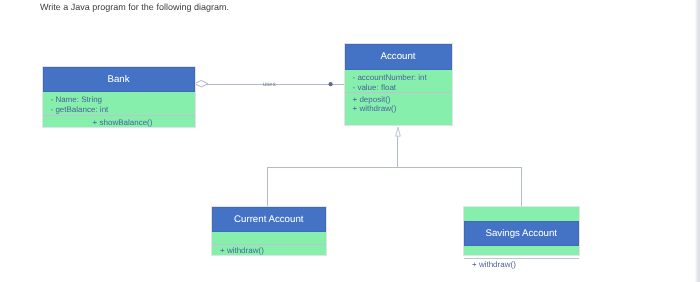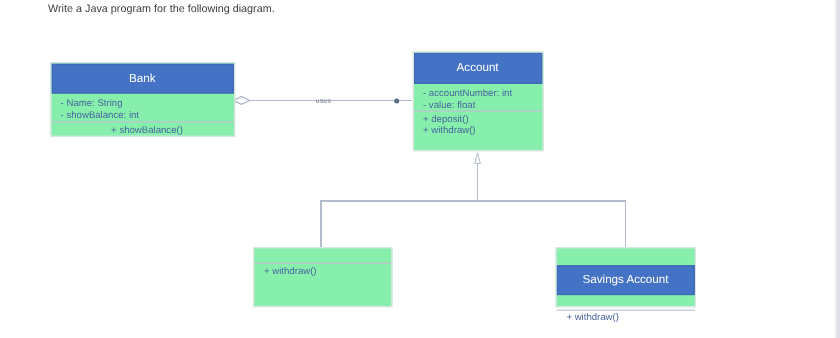--- a/index.html
+++ b/index.html
@@ -36,44 +36,45 @@
       <line x1="397.7" y1="135.5" x2="397.7" y2="167.5"></line>
       <line x1="267" y1="167.5" x2="522" y2="167.5"></line>
       <line x1="267.5" y1="167.5" x2="267.5" y2="205.5"></line>
       <line x1="521.5" y1="167.5" x2="521.5" y2="205.5"></line>
     </g>
     <polygon points="194.5,83.7 201.2,80.4 208,83.7 201.2,86.9" fill="#fdfdfe" stroke="#a9b2c6" stroke-width="0.95"></polygon>
     <circle cx="330.6" cy="84.2" r="2.1" fill="#5d6b84"></circle>
     <polygon points="398,127.2 395.7,136.2 400.3,136.2" fill="#fbfbfd" stroke="#bcc2d2" stroke-width="0.9"></polygon>
   </svg>
 
-  <div class="umlbox" style="left:41.5px;top:52px;width:154px;height:62px;">
+  <div class="umlbox" style="left:41.5px;top:66px;width:154px;height:62px;">
     <div class="umlhdr" style="height:25px;line-height:25px;">Bank</div>
     <div class="sect" style="padding:3px 0 0 8px;height:24px;border-bottom:1px solid #bec3cf;">
       <div class="row">- Name: String</div>
-      <div class="row">- showBalance: int</div>
+      <div class="row">- getBalance: int</div>
     </div>
     <div class="sect" style="padding:1.5px 0 0 8px;text-align:center;">
       <div class="row">+ showBalance()</div>
     </div>
   </div>
 
   <div class="umlbox" style="left:343.5px;top:43px;width:109px;height:82.5px;">
     <div class="umlhdr" style="height:26px;line-height:26px;">Account</div>
     <div class="sect" style="padding:3px 0 0 8px;height:23px;border-bottom:1px solid #bec3cf;">
       <div class="row">- accountNumber: int</div>
       <div class="row">- value: float</div>
     </div>
     <div class="sect" style="padding:1.5px 0 0 8px;">
       <div class="row">+ deposit()</div>
       <div class="row">+ withdraw()</div>
     </div>
   </div>
 
   <div class="umlbox" style="left:211px;top:205.5px;width:115.5px;height:50px;">
+    <div class="umlhdr" style="height:25px;line-height:25px;">Current Account</div>
     <div class="sect" style="height:13px;border-bottom:1px solid #bec3cf;"></div>
     <div class="sect" style="padding:1px 0 0 8px;">
       <div class="row">+ withdraw()</div>
     </div>
   </div>
 
   <div class="umlbox" style="left:463px;top:205.5px;width:116.5px;height:50px;">
     <div class="umlhdr" style="height:25px;line-height:25px;margin-top:14px;">Savings Account</div>
     <div class="sect" style="height:13px;border-bottom:1px solid #bec3cf;"></div>
     <div class="sect" style="padding:1px 0 0 8px;">

